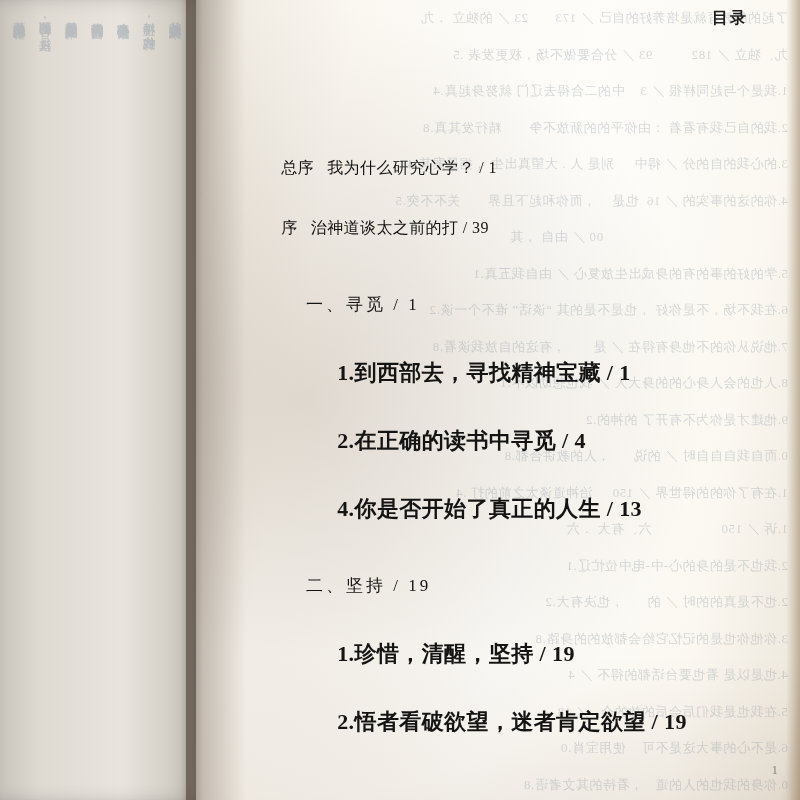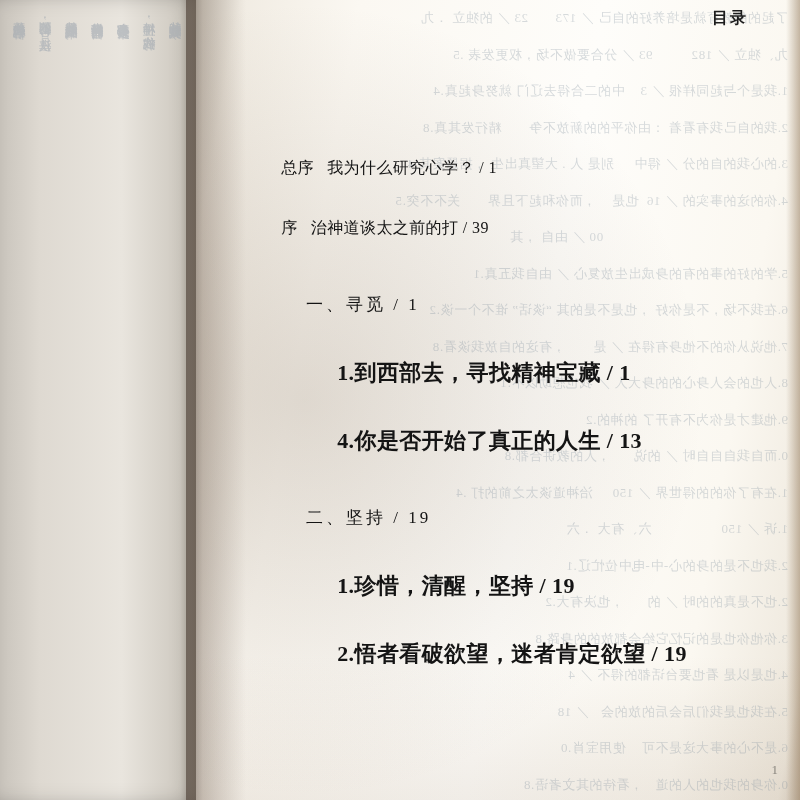--- a/index.html
+++ b/index.html
@@ -241,20 +241,23 @@
         <span>序   治神道谈太之前的打</span><span> / </span><span>39</span>
       </div>
 
       <div class="row r-chapter">
         <span>一、寻觅</span><span> / </span><span>1</span>
       </div>
       <div class="row r-item">
         <span>1.到西部去，寻找精神宝藏</span><span> / </span><span>1</span>
       </div>
       <div class="row r-item">
+        <span>2.在正确的读书中寻觅</span><span> / </span><span>4</span>
+      </div>
+      <div class="row r-item">
         <span>4.你是否开始了真正的人生</span><span> / </span><span>13</span>
       </div>
 
       <div class="row r-chapter gap-before-chapter">
         <span>二、坚持</span><span> / </span><span>19</span>
       </div>
       <div class="row r-item">
         <span>1.珍惜，清醒，坚持</span><span> / </span><span>19</span>
       </div>
       <div class="row r-item">

